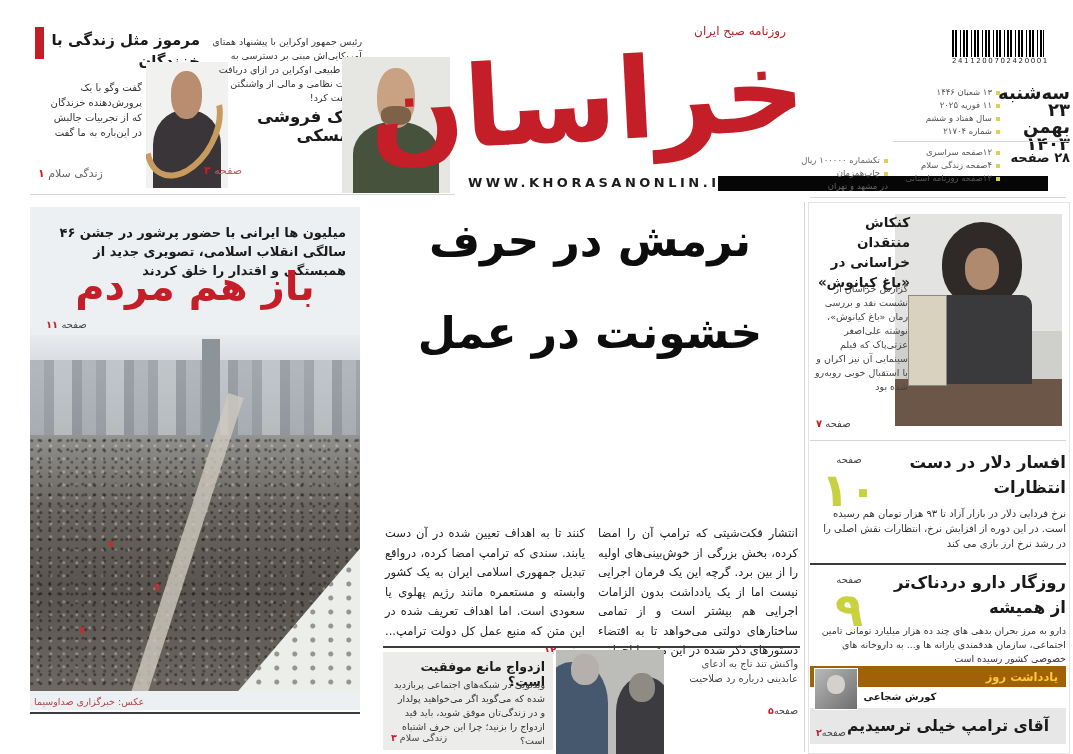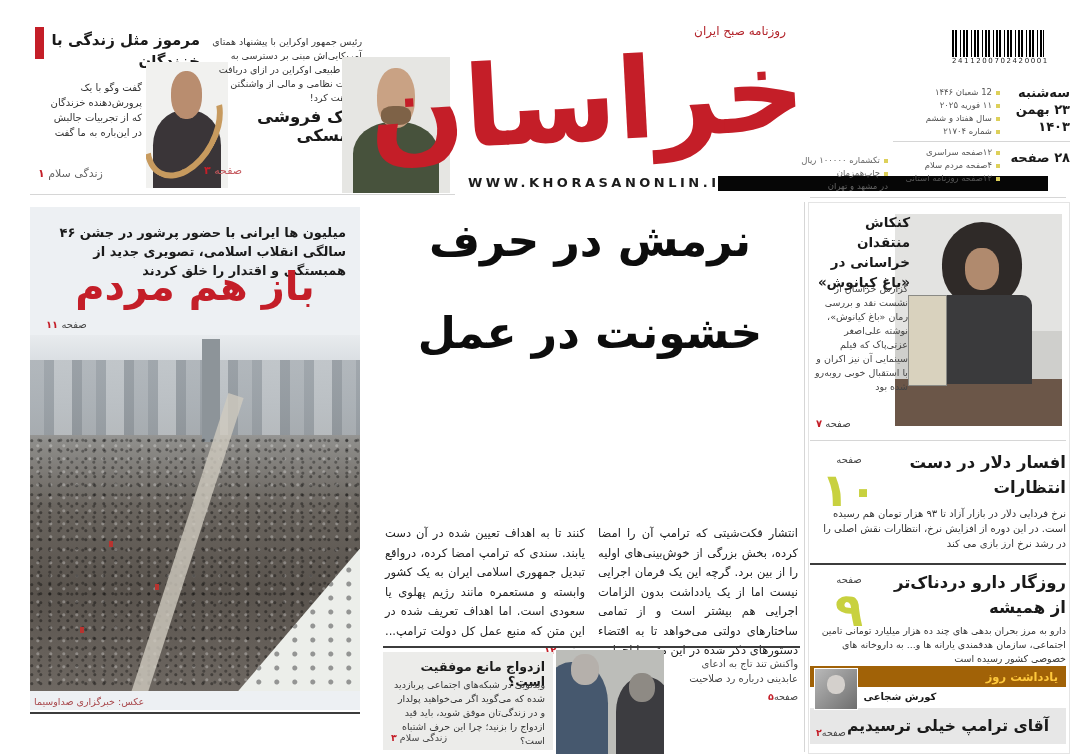--- a/index.html
+++ b/index.html
@@ -93,37 +93,37 @@
   </div>
   <div class="abs urltxt" style="left:468px;top:175px;">WWW.KHORASANONLIN.IR</div>
   <div class="abs" style="left:718px;top:176px;width:330px;height:15px;background:#060606;"></div>
 
   <div class="abs" style="left:952px;top:30px;width:92px;">
     <div class="barcode-stripes"></div>
     <div class="barcode-num">2411200702420001</div>
   </div>
 
   <div class="abs" style="left:893px;top:84px;width:177px;">
-    <div class="abs b rt" style="right:0;top:0;width:62px;font-size:13px;line-height:17px;">
+    <div class="abs b rt" style="right:0;top:0;width:62px;font-size:18px;line-height:17px;">
       <div>سه‌شنبه</div>
       <div>۲۳ بهمن</div>
       <div>۱۴۰۳</div>
     </div>
     <div class="abs rt fs8" style="right:70px;top:2px;width:107px;color:#555;">
-      <div><span class="bullet"></span><span>12 شعبان ۱۴۴۶</span></div>
+      <div><span class="bullet"></span><span>۱۳ شعبان ۱۴۴۶</span></div>
       <div><span class="bullet"></span><span>۱۱ فوریه ۲۰۲۵</span></div>
       <div><span class="bullet"></span><span>سال هفتاد و ششم</span></div>
       <div><span class="bullet"></span><span>شماره ۲۱۷۰۴</span></div>
     </div>
   </div>
   <div class="hline" style="left:893px;top:141px;width:177px;"></div>
   <div class="abs b rt" style="left:1008px;top:150px;width:62px;font-size:13px;">۲۸ صفحه</div>
   <div class="abs rt fs8" style="left:893px;top:146px;width:107px;color:#555;">
     <div><span class="bullet"></span><span>۱۲صفحه سراسری</span></div>
-    <div><span class="bullet"></span><span>۴صفحه مردم سلام</span></div>
+    <div><span class="bullet"></span><span>۴صفحه زندگی سلام</span></div>
     <div><span class="bullet"></span><span>۱۲صفحه روزنامه استانی</span></div>
   </div>
   <div class="abs rt fs8" style="left:786px;top:130px;width:102px;color:#666;margin-top:24px;">
     <div><span class="bullet"></span><span>تکشماره ۱۰۰۰۰۰ ریال</span></div>
     <div><span class="bullet"></span><span>چاپ‌همزمان</span></div>
     <div><span>در مشهد و تهران</span></div>
   </div>
 
   <div class="hline" style="left:30px;top:194px;width:425px;"></div>
   <div class="hline" style="left:810px;top:197px;width:256px;"></div>
@@ -174,21 +174,21 @@
   </div>
 
   <div class="photo" style="left:556px;top:650px;width:108px;height:104px;background:#bcbdb9;">
     <div class="fig-body" style="left:-14%;bottom:0;width:62%;height:88%;background:#46586e;"></div>
     <div class="fig-head" style="left:14%;top:4%;width:26%;height:30%;background:#b5b0ab;"></div>
     <div class="fig-body" style="right:-8%;bottom:0;width:52%;height:74%;background:#3c3c40;"></div>
     <div class="fig-head" style="right:8%;top:22%;width:24%;height:28%;background:#8e8a84;"></div>
   </div>
   <div class="abs rt" style="left:668px;top:656px;width:130px;">
     <div class="fs10" style="color:#444;">واکنش تند تاج به ادعای عابدینی درباره رد صلاحیت</div>
-    <div class="fs9" style="margin-top:4px;color:#444;">
+    <div class="fs9" style="margin-top:18px;color:#444;">
       <span>صفحه</span><span class="pgnum">۵</span>
     </div>
   </div>
 
   <div class="abs" style="left:808px;top:202px;width:260px;height:550px;border:1px solid #e4e4e4;"></div>
 
   <div class="abs" style="left:810px;top:204px;width:256px;height:233px;">
     <div class="photo" style="left:85px;top:10px;width:167px;height:212px;background:linear-gradient(180deg,#e3e3e1 0 55%,#cfcfcc 55% 78%,#6b5648 78% 100%);">
       <div class="abs" style="left:28%;top:4%;width:48%;height:40%;background:#2f2a28;border-radius:50% 50% 46% 46%;"></div>
       <div class="fig-head" style="left:42%;top:16%;width:20%;height:20%;background:#b08a6e;"></div>

